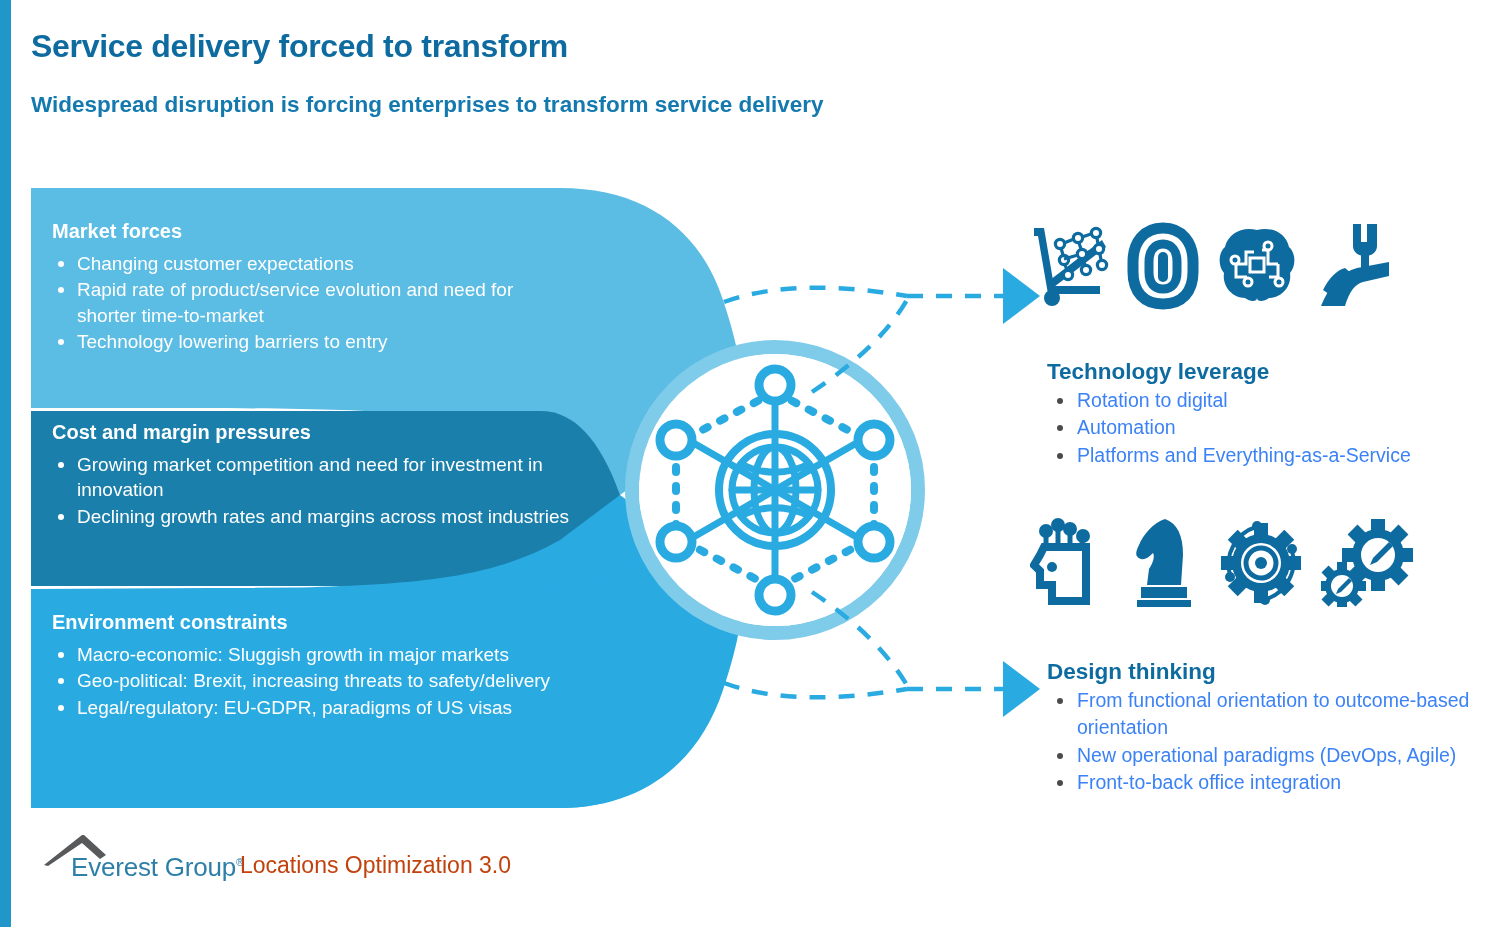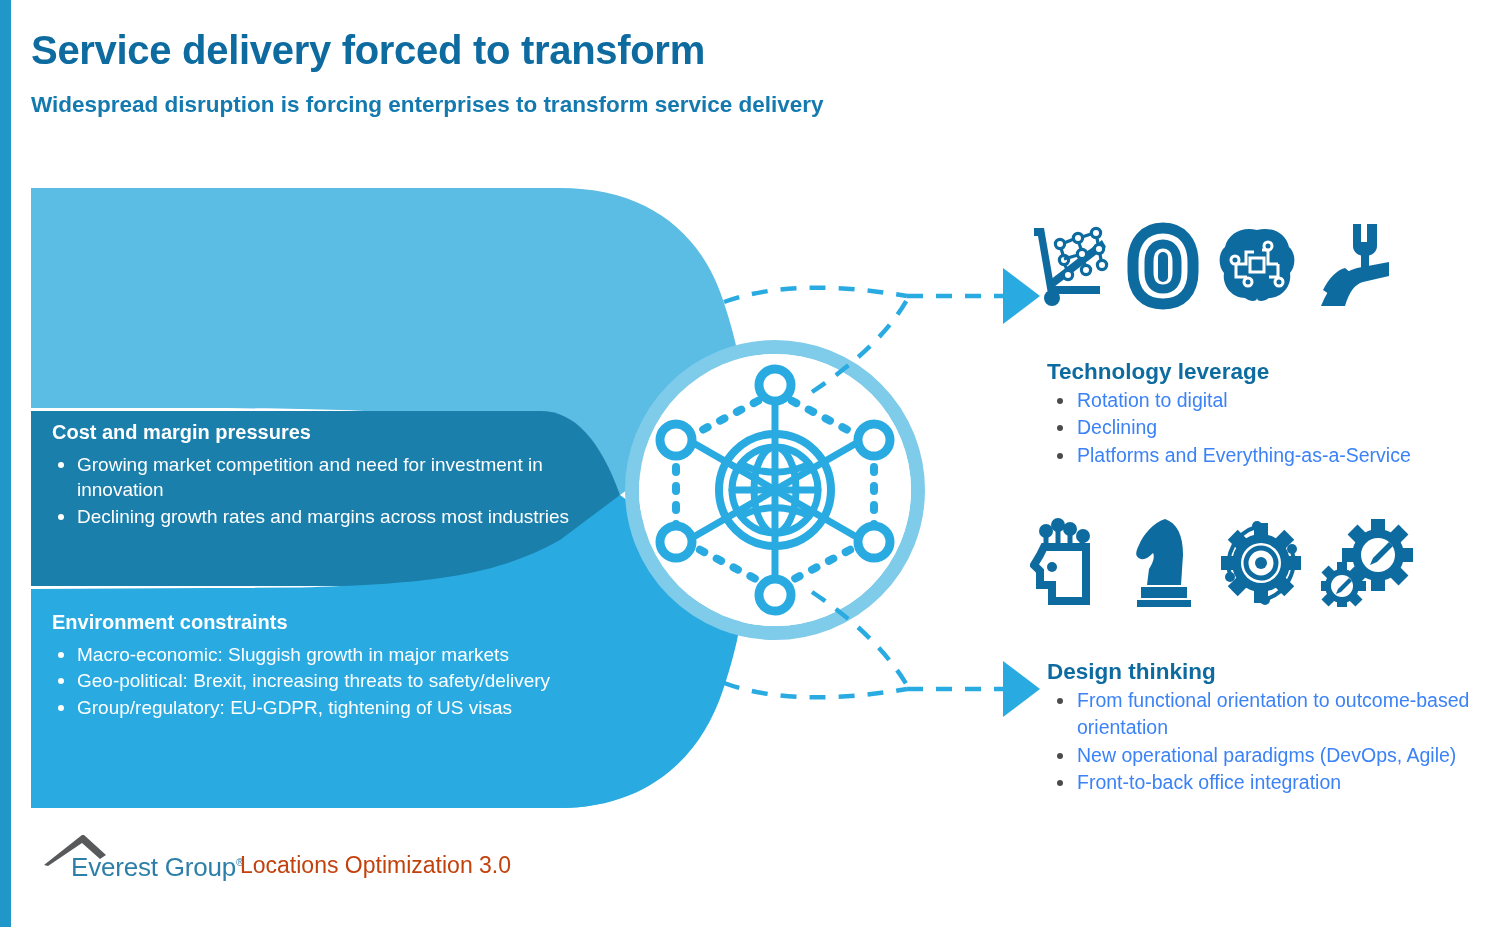--- a/index.html
+++ b/index.html
@@ -14,21 +14,21 @@
 
   
   .edge-bar{
     position:absolute;left:0;top:0;width:11px;height:927px;
     background:#2196C9;
   }
 
   
   .title{
     position:absolute;left:31px;top:28px;
-    font-size:40px;font-weight:bold;letter-spacing:-0.3px;
+    font-size:32px;font-weight:bold;letter-spacing:-0.3px;
     color:#0E6BA0;white-space:nowrap;
   }
   .subtitle{
     position:absolute;left:31px;top:92px;
     font-size:22.5px;font-weight:bold;
     color:#1379AE;white-space:nowrap;
   }
 
   
   .funnel{position:absolute;left:0;top:0;width:1503px;height:927px;}
@@ -178,35 +178,43 @@
     <polygon fill="#29ABE2" points="1003,268 1040,296 1003,324"></polygon>
 
     <g stroke="#29ABE2" fill="none" stroke-width="4.5" stroke-dasharray="16 13">
       <path d="M724,683 C790,707 870,695 907,689"></path>
       <path d="M812,592 C860,624 890,656 908,687"></path>
       <path d="M907,689 L1003,689"></path>
     </g>
     <polygon fill="#29ABE2" points="1003,661 1040,689 1003,717"></polygon>
   </svg>
 
+  <div class="band-text" id="mf">
+    <div class="band-head">Market forces</div>
+    <ul class="band-list">
+      <li>Changing customer expectations</li>
+      <li>Rapid rate of product/service evolution and need for shorter time-to-market</li>
+      <li>Technology lowering barriers to entry</li>
+    </ul>
+  </div>
 
   <div class="band-text" id="cm">
     <div class="band-head">Cost and margin pressures</div>
     <ul class="band-list">
       <li>Growing market competition and need for investment in innovation</li>
       <li>Declining growth rates and margins across most industries</li>
     </ul>
   </div>
 
   <div class="band-text" id="ec">
     <div class="band-head">Environment constraints</div>
     <ul class="band-list">
       <li>Macro-economic: Sluggish growth in major markets</li>
       <li>Geo-political: Brexit, increasing threats to safety/delivery</li>
-      <li>Group/regulatory: EU-GDPR, tightening of US visas</li>
+      <li>Legal/regulatory: EU-GDPR, paradigms of US visas</li>
     </ul>
   </div>
 
   <div class="icon-row" id="tech-icons">
 
     <svg width="80" height="90" viewBox="0 0 80 90">
       <g fill="#0E6BA0">
         <path d="M4,8 L14,8 L24,66 L70,66 L70,74 L18,74 L8,16 L4,16 Z"></path>
         <circle cx="22" cy="78" r="8"></circle>
         <path d="M20,60 L72,20 L76,27 L24,67 Z"></path>
@@ -256,21 +264,21 @@
       <rect x="46" y="34" width="8" height="20" fill="#0E6BA0"></rect>
       <path fill="#0E6BA0" d="M6,86 C14,66 26,52 42,48 L74,42 L74,56 L48,62 C40,64 34,72 30,86 Z"></path>
       <path fill="#0E6BA0" d="M30,48 C22,50 14,58 8,70 L20,78 C26,66 34,60 42,58 Z"></path>
     </svg>
   </div>
 
   <div class="rblock" id="tech-block">
     <div class="rhead">Technology leverage</div>
     <ul class="rlist">
       <li>Rotation to digital</li>
-      <li>Declining</li>
+      <li>Automation</li>
       <li>Platforms and Everything-as-a-Service</li>
     </ul>
   </div>
 
   <div class="icon-row" id="design-icons">
 
     <svg width="78" height="92" viewBox="0 0 78 92">
       <path fill="none" stroke="#0E6BA0" stroke-width="8" d="M14,32 L56,32 L56,86 L22,86 L22,70 L10,70 L10,56 L4,50 L10,40 Z"></path>
       <circle cx="22" cy="52" r="5" fill="#0E6BA0"></circle>
       <g stroke="#0E6BA0" stroke-width="5" fill="none">

